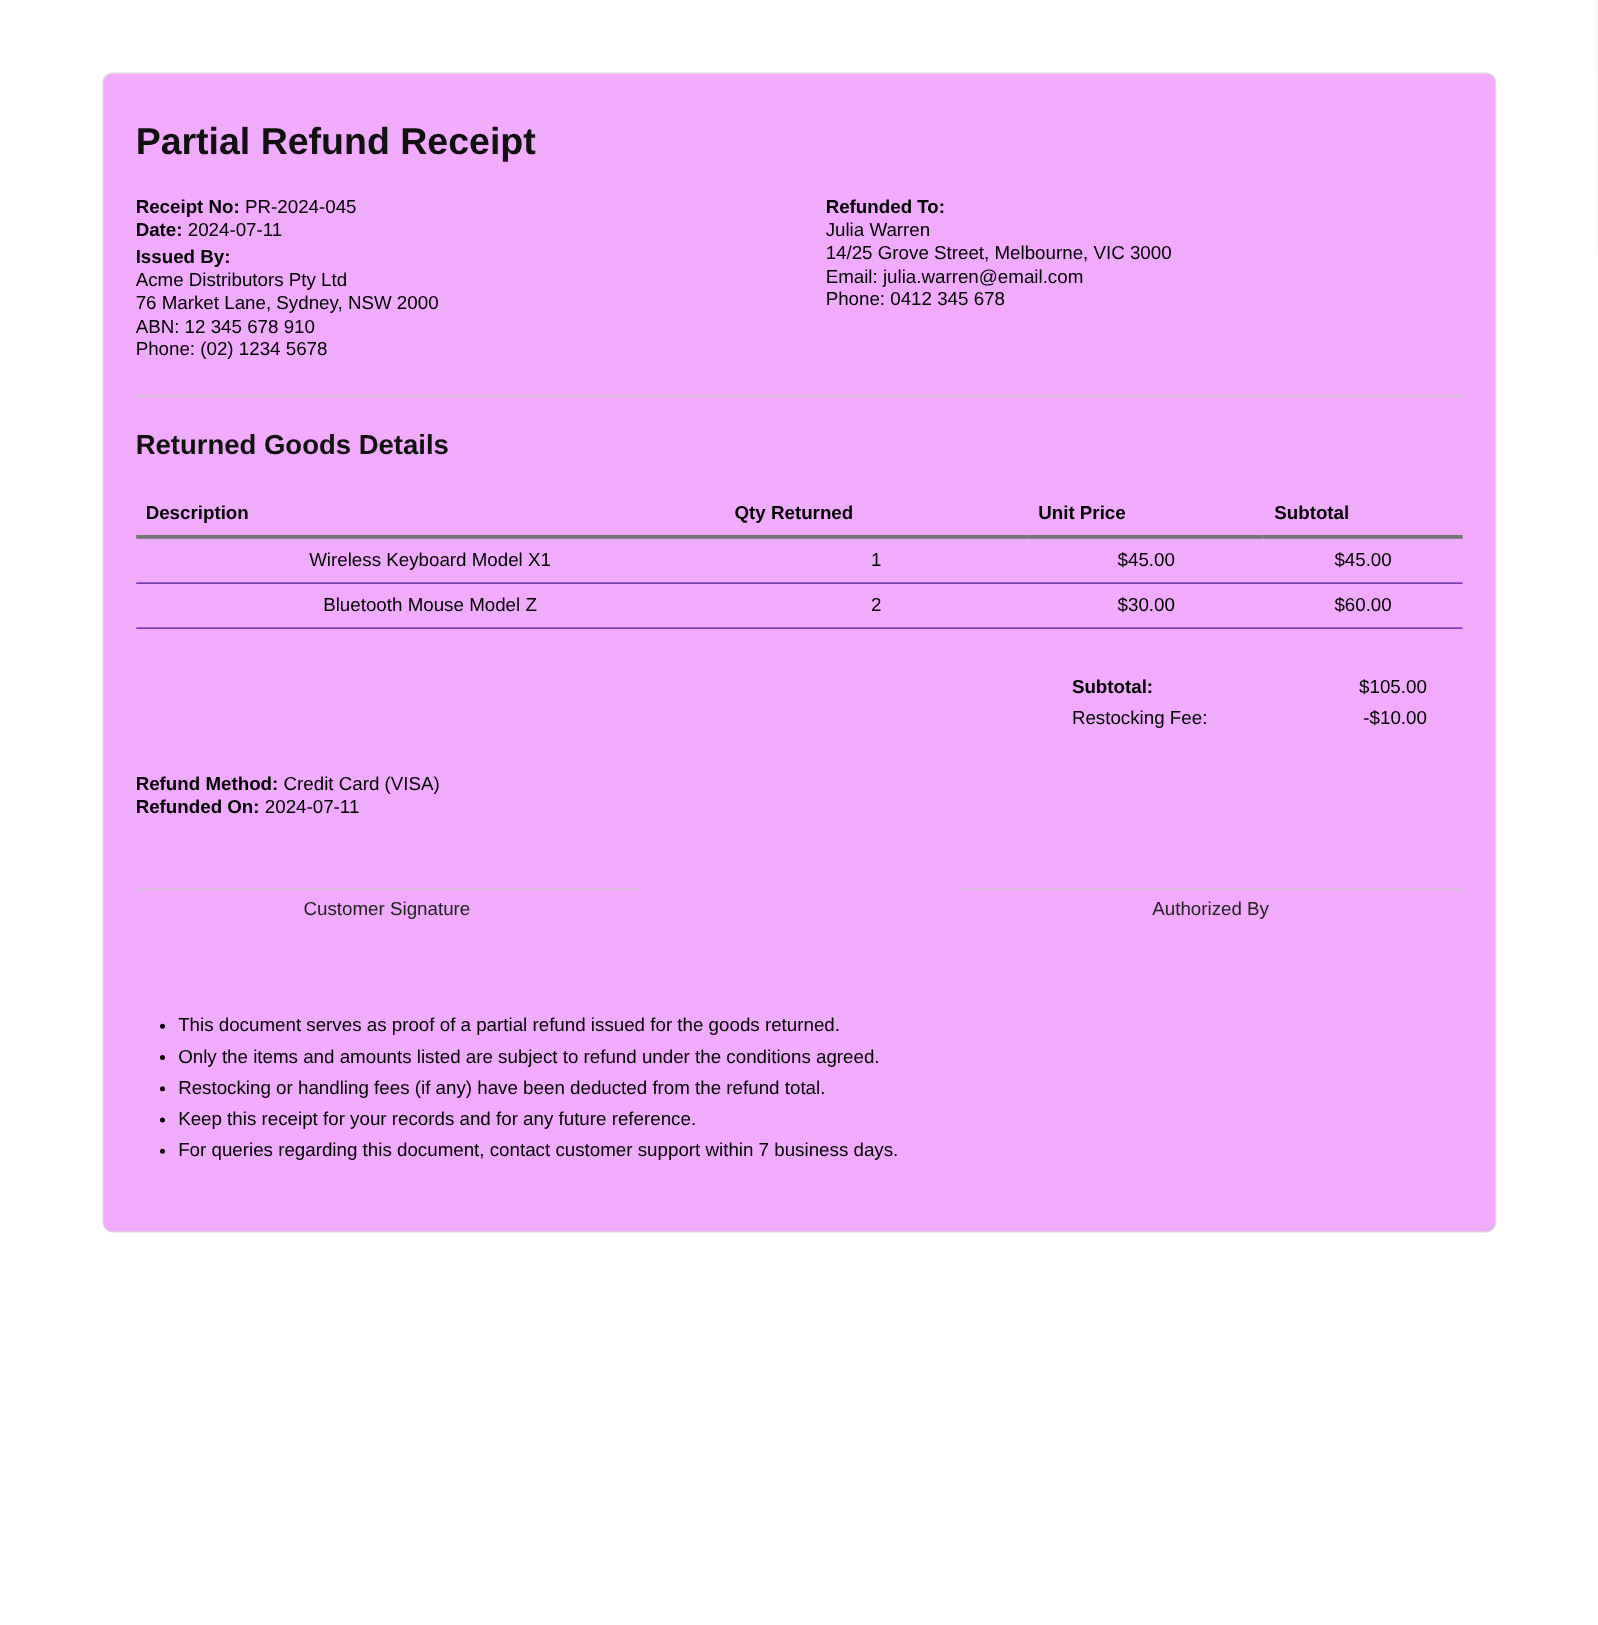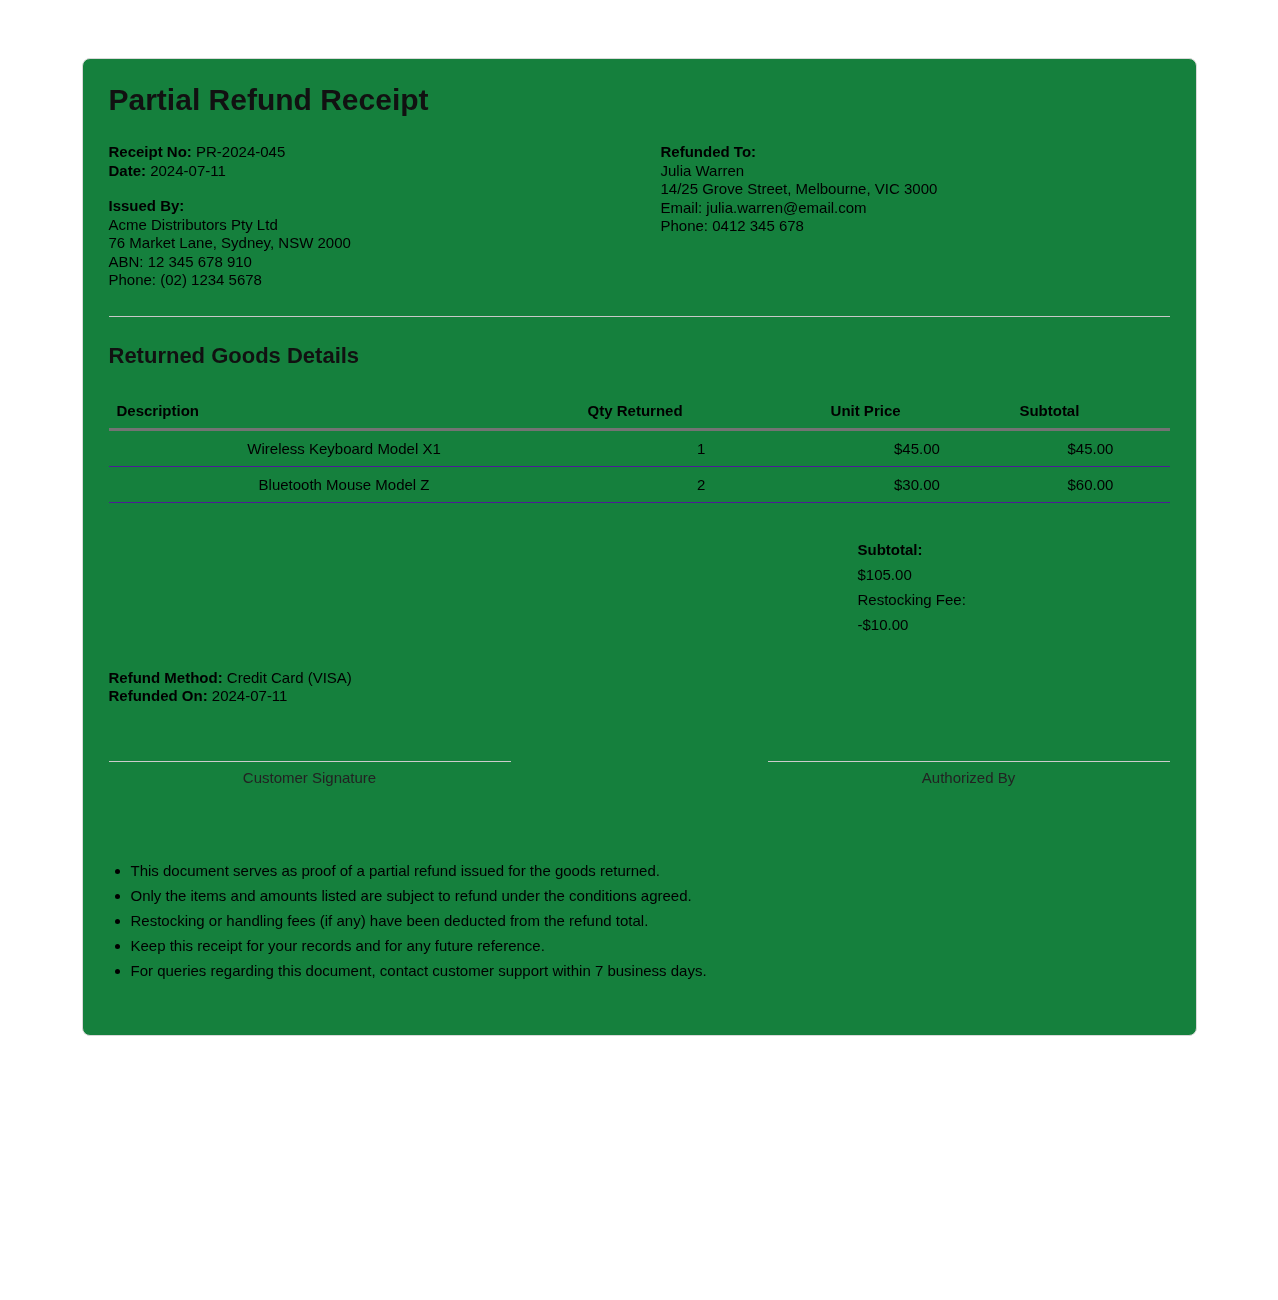--- a/index.html
+++ b/index.html
@@ -12,41 +12,41 @@
   }
   .page {
     width: 1278px;
     min-height: 1300px;
     background: #ffffff;
   }
   .card {
     width: 1115px;
     margin: 0 auto;
     margin-top: 58px;
-    background: #15803d;
+    background: #f0abfc;
     border: 1px solid #d9d9d9;
     border-radius: 8px;
-    padding: 22px 26px 52px 26px;
+    padding: 36px 26px 52px 26px;
   }
   h1.title {
     font-size: 30px;
     line-height: 1.27;
     font-weight: 700;
     margin: 0 0 24px 0;
     color: #111;
   }
   .b { font-weight: 700; }
   .meta-row {
     display: flex;
     font-size: 15px;
     line-height: 18.5px;
   }
   .col-left { width: 552px; flex: 0 0 552px; }
   .col-right { flex: 1; }
-  .issued-block { margin-top: 17px; }
+  .issued-block { margin-top: 3px; }
   .divider {
     border: none;
     border-top: 1px solid #c9c9c9;
     margin: 26px 0 0 0;
   }
   h2.section-title {
     font-size: 22px;
     font-weight: 700;
     margin: 26px 0 24px 0;
     color: #111;
@@ -73,21 +73,20 @@
   .col-sub { width: 14.9%; }
   .totals {
     width: 284px;
     margin: 34px 28px 0 auto;
     font-size: 15px;
   }
   .trow {
     display: flex;
     justify-content: space-between;
     line-height: 25px;
-    flex-direction: column;
   }
   .refund-block {
     margin-top: 32px;
     font-size: 15px;
     line-height: 18.5px;
   }
   .signatures {
     display: flex;
     justify-content: space-between;
     margin-top: 55px;
@@ -100,20 +99,21 @@
     padding-top: 7px;
     color: #222;
   }
   ul.notes {
     margin: 72px 0 0 0;
     padding-left: 22px;
     font-size: 15px;
   }
   ul.notes li {
     line-height: 25px;
+    margin-left: 12px;
   }
 </style>
 </head>
 <body>
 
 <div class="page">
   <div class="card">
 
     <h1 class="title"><span>Partial Refund Receipt</span><br></h1>
 

